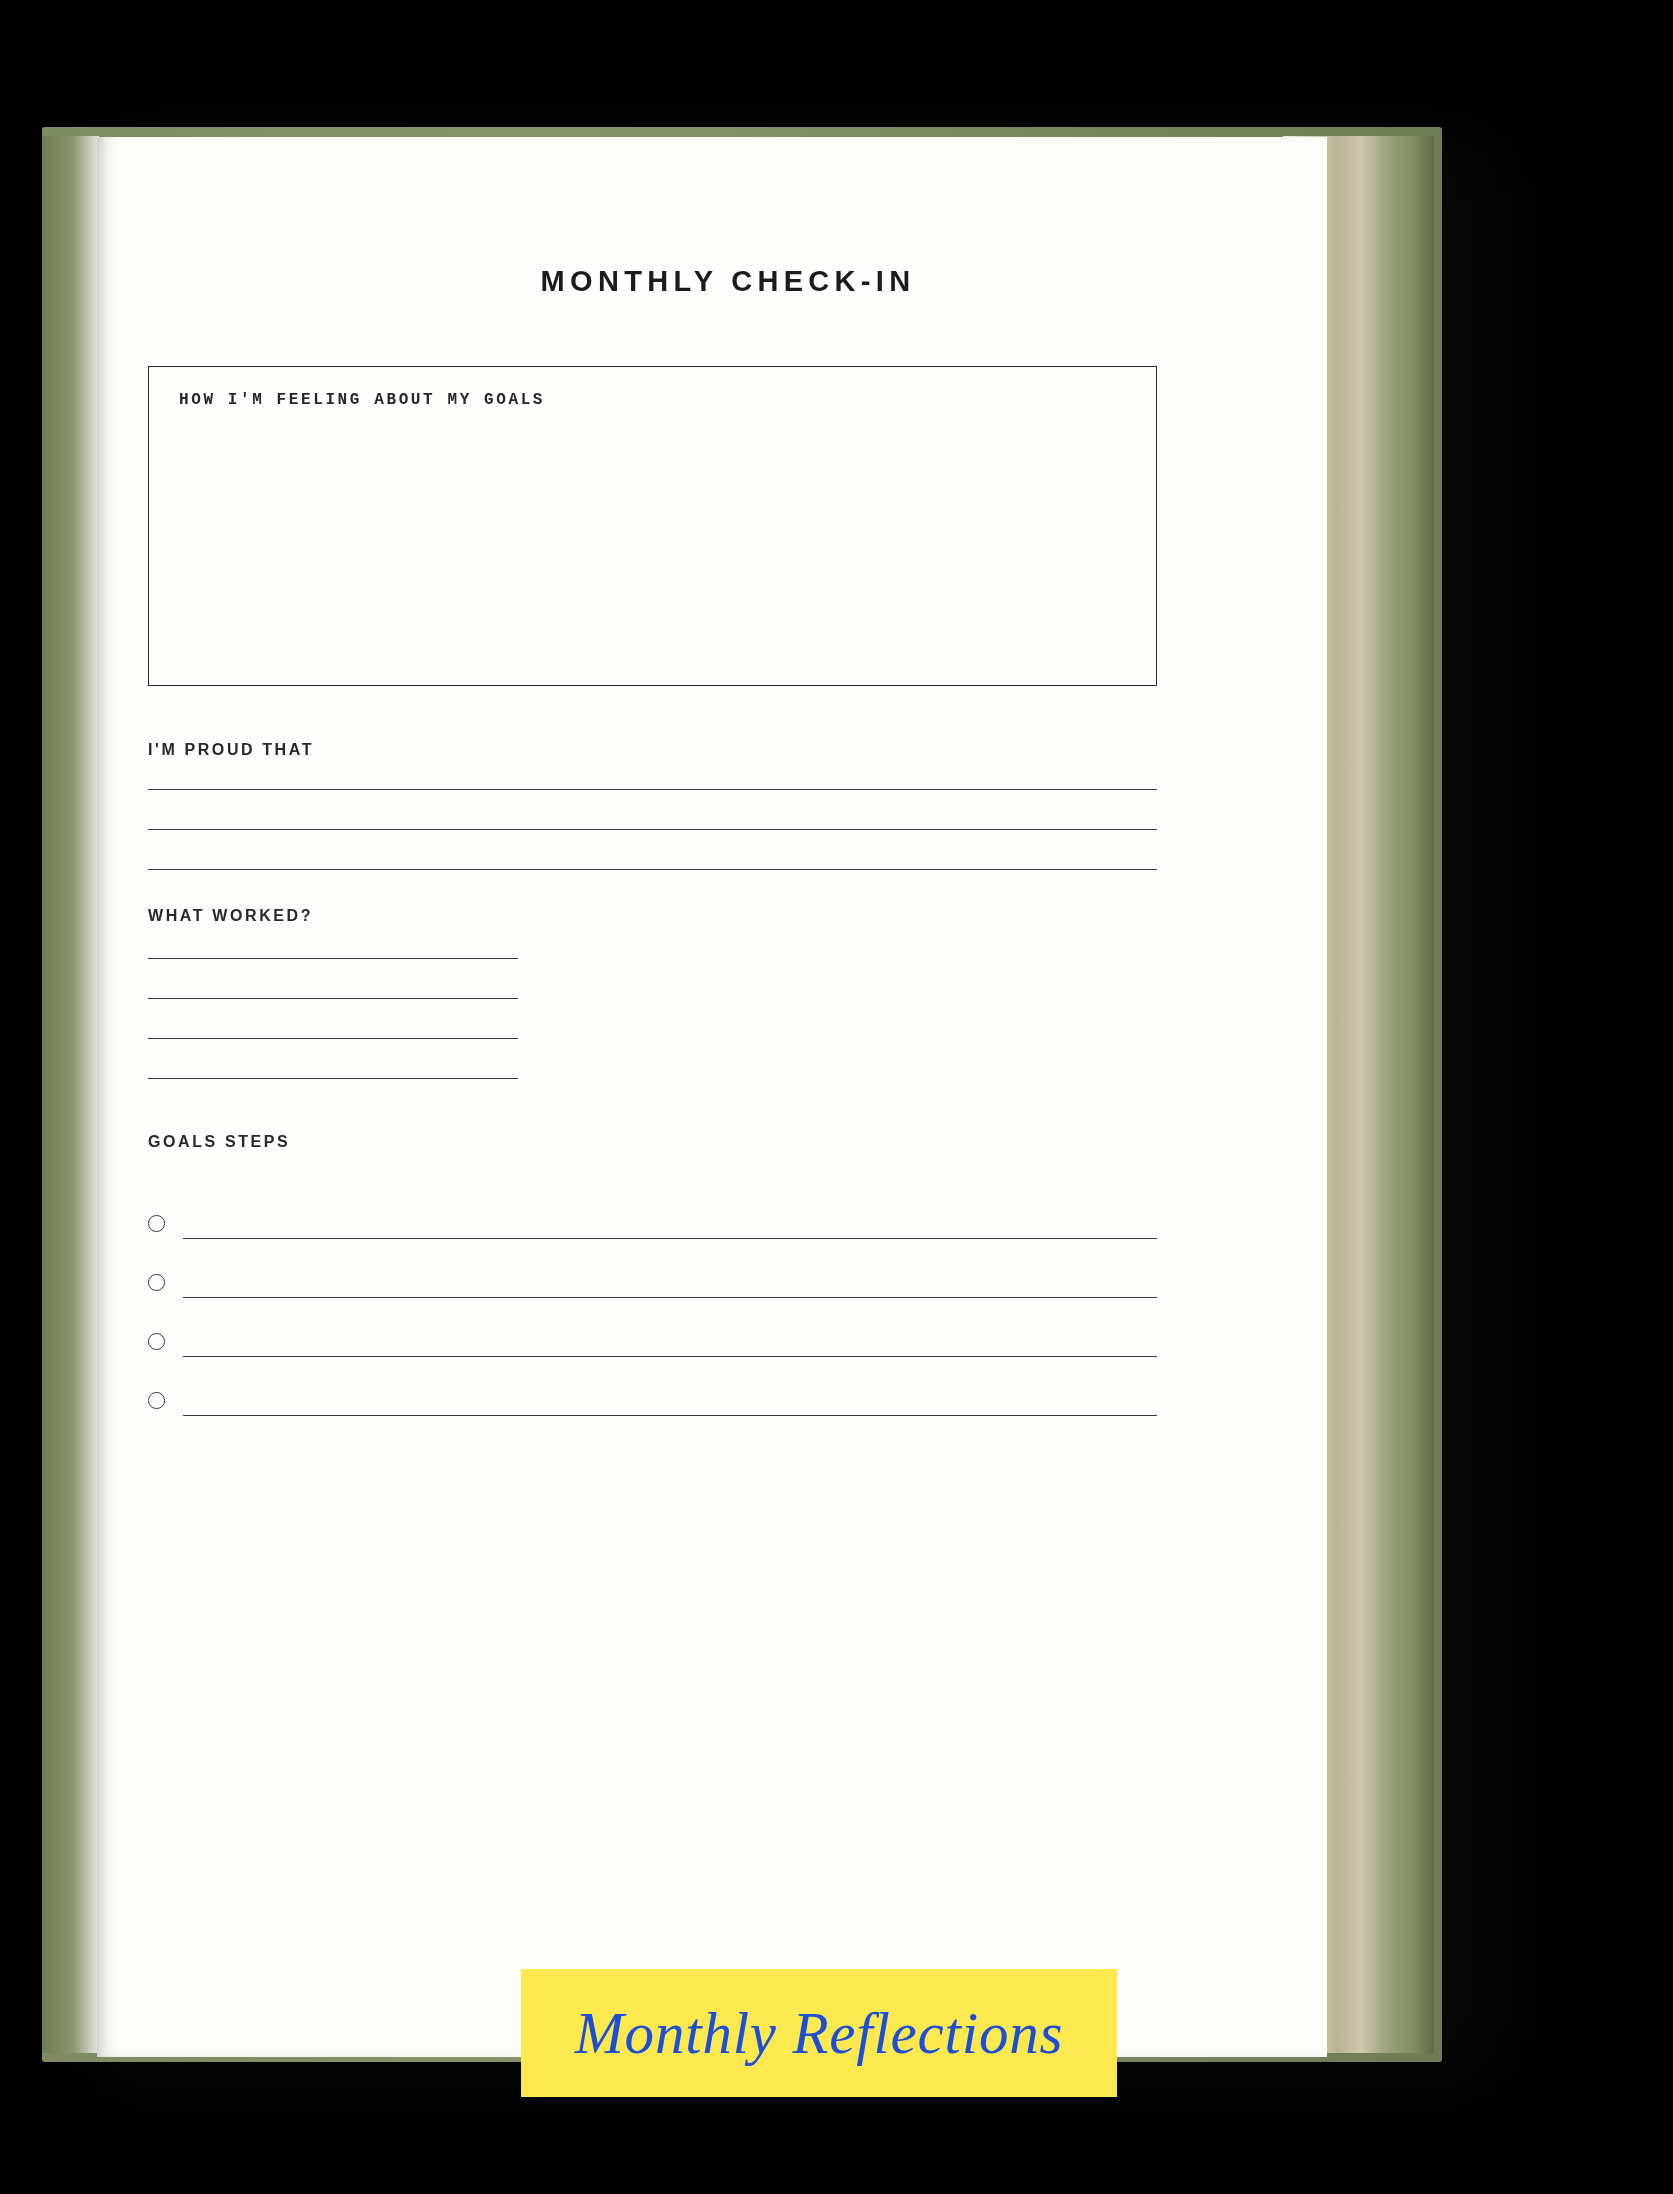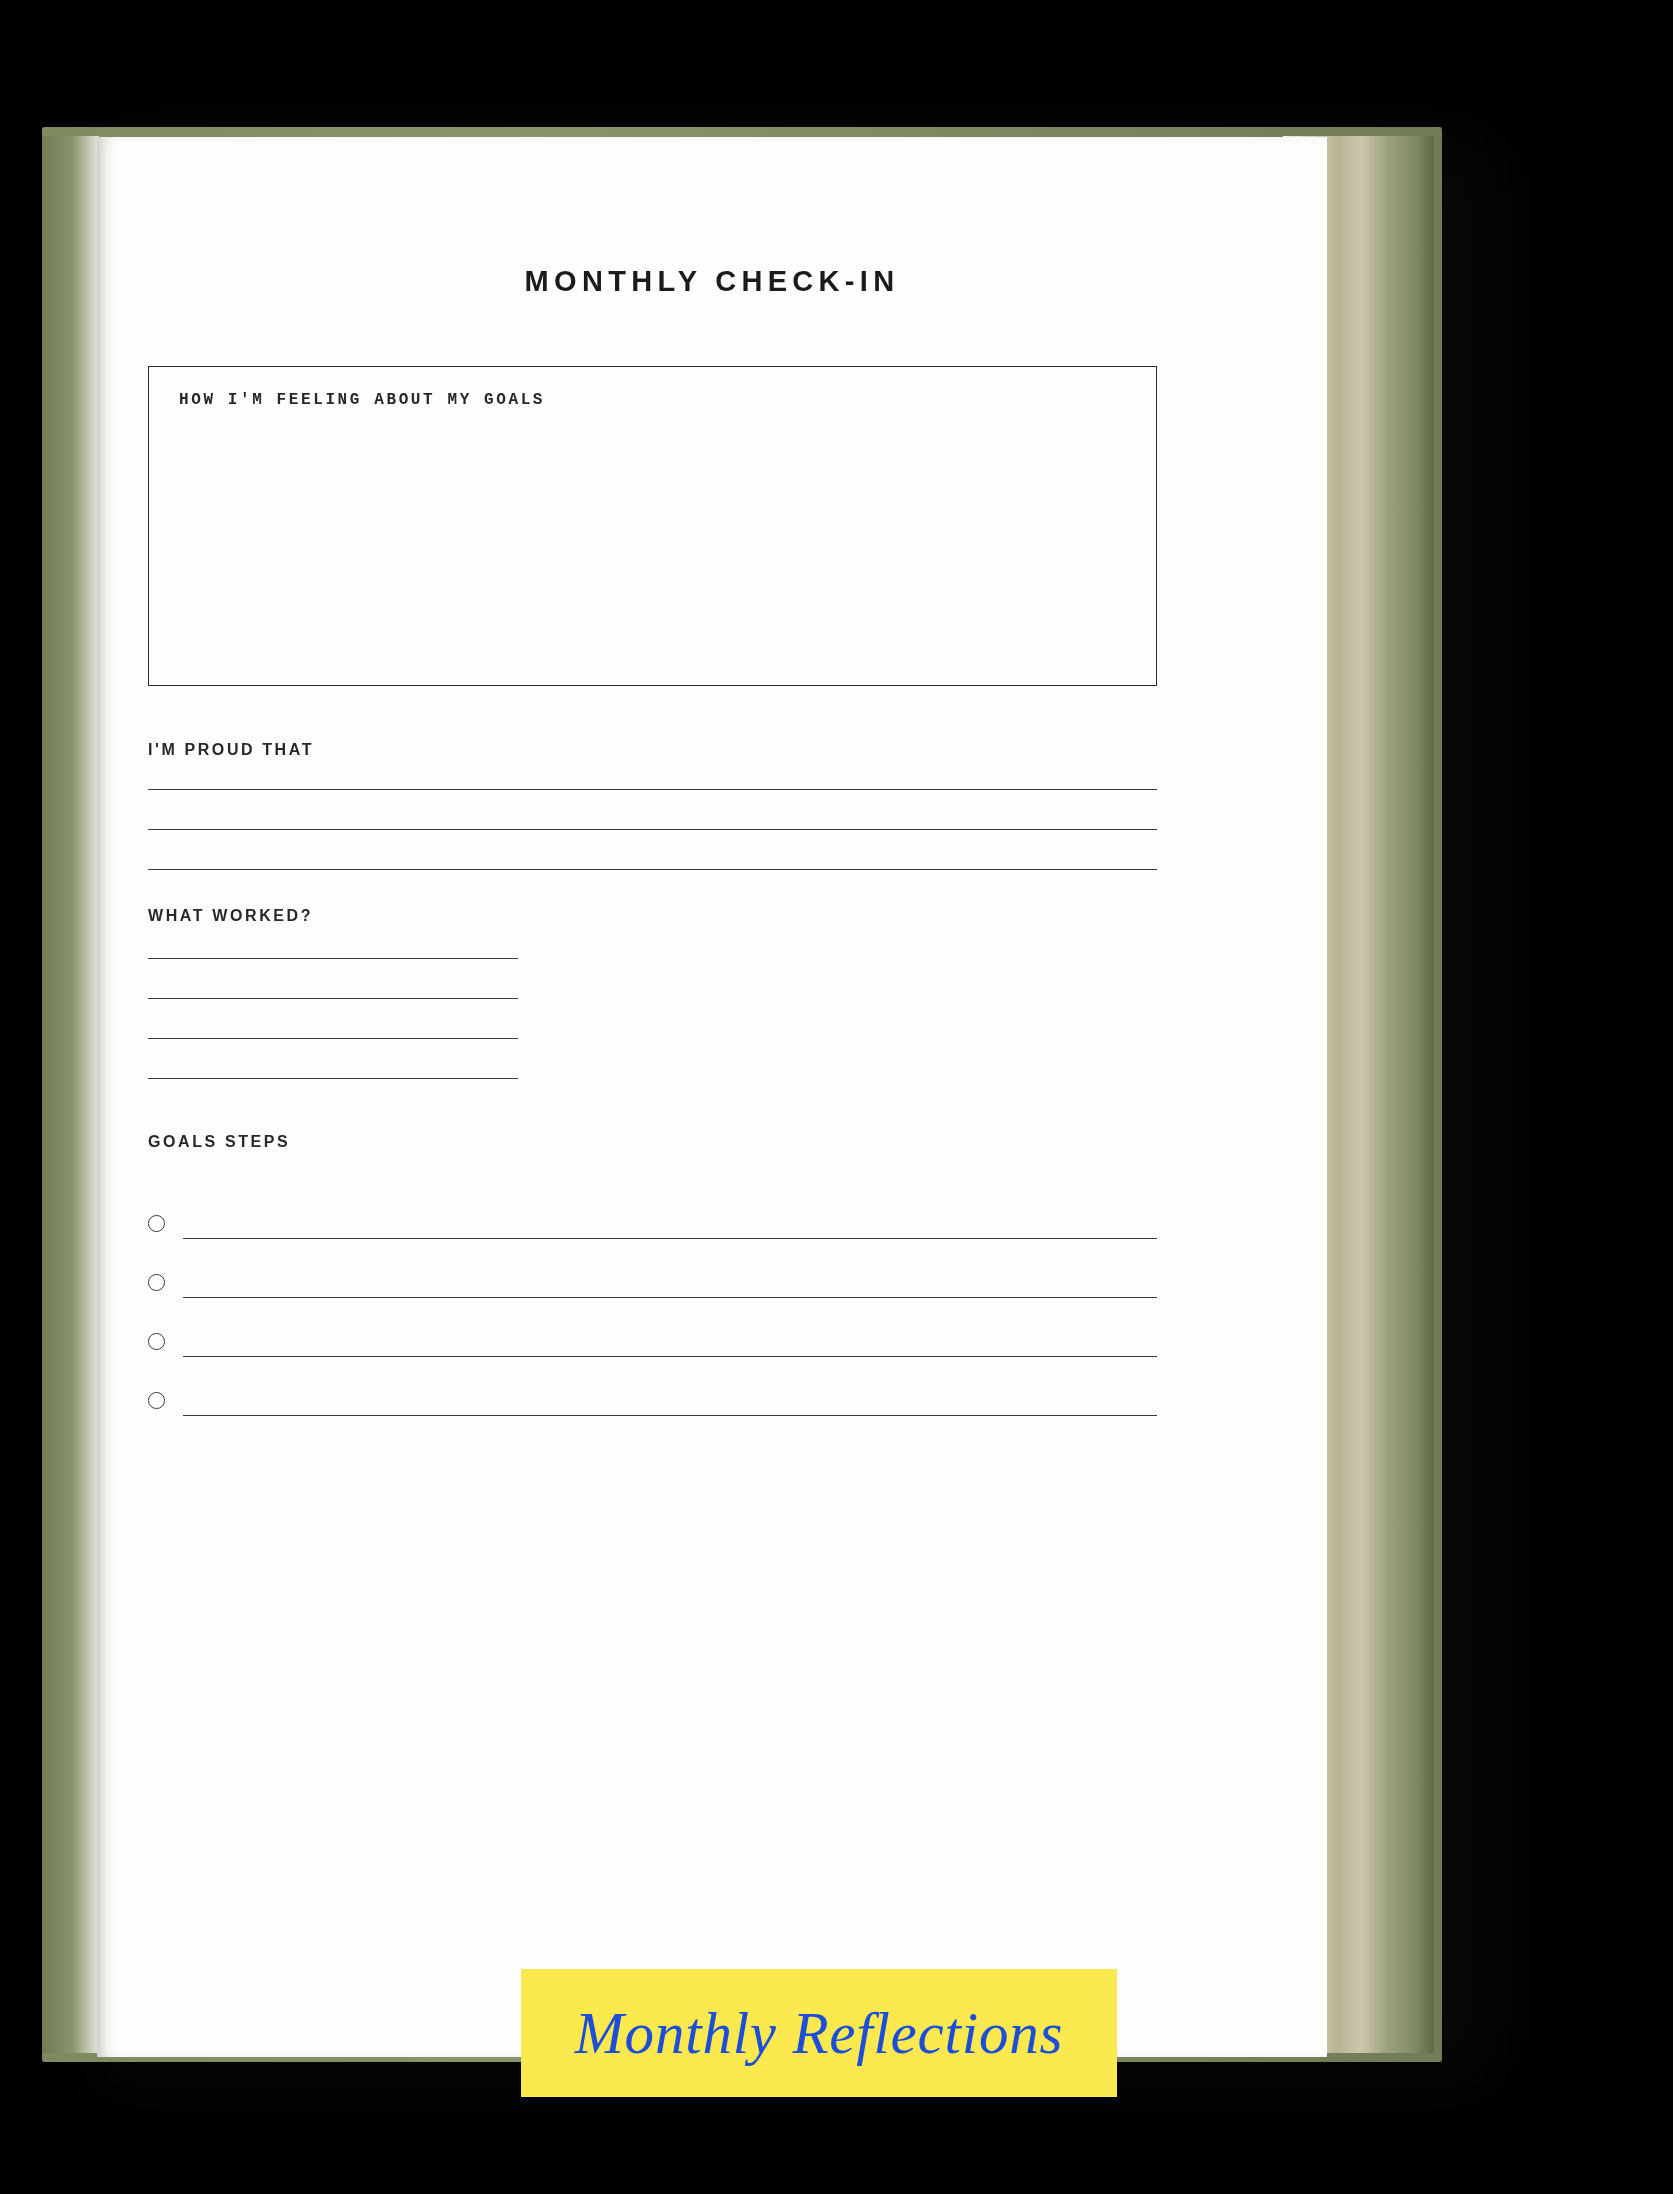--- a/index.html
+++ b/index.html
@@ -89,21 +89,21 @@
     position: absolute;
     left: 0;
     top: 0;
     width: 100%;
     height: 100%;
   }
 
   
   .sheet-title {
     position: absolute;
-    left: 0;
+    left: 16px;
     top: 128px;
     width: 1230px;
     text-align: center;
     font-size: 29px;
     font-weight: bold;
     letter-spacing: 5.3px;
     color: #1b1b1b;
   }
 
   .field-label {

